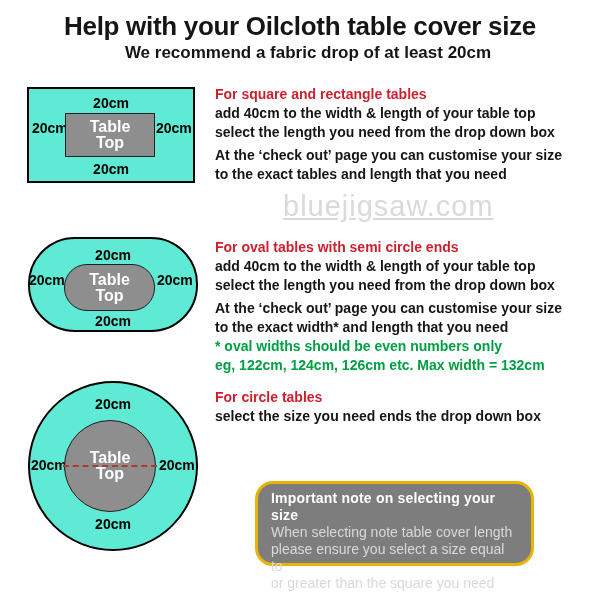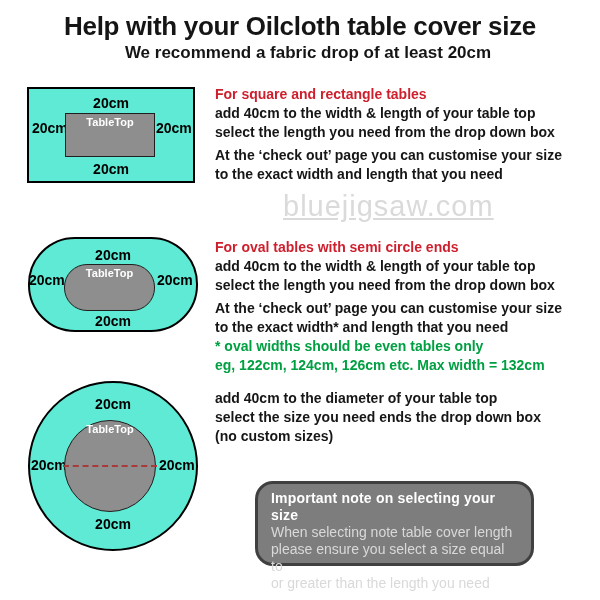--- a/index.html
+++ b/index.html
@@ -21,22 +21,22 @@
     position:absolute; left:283px; top:190px;
     font-size:29px; font-weight:normal; color:#dadada; letter-spacing:1px;text-decoration:underline;
   }
   
   .cover {
     position:absolute; background:#5eead4; border:2px solid #000;
     box-sizing:border-box;
   }
   .tabletop {
     position:absolute; background:#8e8e8e; border:1px solid #1f1f1f;
-    box-sizing:border-box; color:#fff; font-weight:bold; font-size:11px;
-    text-align:right; display:flex; flex-direction:row;
+    box-sizing:border-box; color:#fff; font-weight:bold; font-size:16px;
+    text-align:center; display:flex; flex-direction:column;
     justify-content:center; line-height:16px;
   }
   .mlabel {
     position:absolute; font-size:14px; font-weight:bold; color:#000;
     white-space:nowrap;
   }
   .mlabel.centered { left:0; width:100%; text-align:center; }
   .rect-cover   { left:27px;  top:87px;  width:168px; height:96px; }
   .rect-top     { left:36px;  top:24px;  width:90px;  height:44px; }
   .rect-l-top   { top:6px;  }
@@ -67,21 +67,21 @@
   .sec .h  { color:#ce1f2d; line-height:17px; margin-bottom:1px; }
   .sec .ln { line-height:19px; }
   .sec .gap { height:4px; }
   .sec .green { color:#00a042; }
   .sec-rect   { top:86px;  }
   .sec-oval   { top:239px; }
   .sec-circle { top:389px; }
   
   .note {
     position:absolute; left:255px; top:481px; width:279px; height:85px;
-    box-sizing:border-box; background:#7d7d7d; border:3px solid #404040;
+    box-sizing:border-box; background:#7d7d7d; border:3px solid #eab308;
     border-radius:18px; padding:6px 12px 0 13px;
   }
   .note .t  { color:#ffffff; font-size:14px; font-weight:bold; line-height:17px; letter-spacing:0.2px; }
   .note .ln { color:#d9d9d9; font-size:14px; font-weight:normal; line-height:17px; }
 </style>
 </head>
 <body>
 
 <div class="canvas">
 
@@ -98,21 +98,21 @@
       <span>Top</span>
     </div>
   </div>
 
   <div class="sec sec-rect">
     <div class="h">For square and rectangle tables</div>
     <div class="ln">add 40cm to the width &amp; length of your table top</div>
     <div class="ln">select the length you need from the drop down box</div>
     <div class="gap"></div>
     <div class="ln">At the ‘check out’ page you can customise your size</div>
-    <div class="ln">to the exact width and length that you need</div>
+    <div class="ln">to the exact tables and length that you need</div>
   </div>
 
   <div class="watermark">bluejigsaw.com</div>
 
   <div class="cover oval-cover">
     <span class="mlabel centered oval-l-top">20cm</span>
     <span class="mlabel oval-l-left">20cm</span>
     <span class="mlabel oval-l-right">20cm</span>
     <span class="mlabel centered oval-l-bot">20cm</span>
     <div class="tabletop oval-top">
@@ -121,42 +121,41 @@
     </div>
   </div>
 
   <div class="sec sec-oval">
     <div class="h">For oval tables with semi circle ends</div>
     <div class="ln">add 40cm to the width &amp; length of your table top</div>
     <div class="ln">select the length you need from the drop down box</div>
     <div class="gap"></div>
     <div class="ln">At the ‘check out’ page you can customise your size</div>
     <div class="ln">to the exact width* and length that you need</div>
-    <div class="ln green">* oval widths should be even tables only</div>
+    <div class="ln green">* oval widths should be even numbers only</div>
     <div class="ln green">eg, 122cm, 124cm, 126cm etc. Max width = 132cm</div>
   </div>
 
   <div class="cover circle-cover">
     <span class="mlabel centered circle-l-top">20cm</span>
     <span class="mlabel circle-l-left">20cm</span>
     <span class="mlabel circle-l-right">20cm</span>
     <span class="mlabel centered circle-l-bot">20cm</span>
     <div class="tabletop circle-top">
       <span>Table</span>
       <span>Top</span>
     </div>
     <div class="diameter-line"></div>
   </div>
 
   <div class="sec sec-circle">
-    <div class="ln">add 40cm to the diameter of your table top</div>
+    <div class="h">For circle tables</div>
     <div class="ln">select the size you need ends the drop down box</div>
-    <div class="ln">(no custom sizes)</div>
   </div>
 
   <div class="note">
     <div class="t">Important note on selecting your size</div>
     <div class="ln">When selecting note table cover length</div>
     <div class="ln">please ensure you select a size equal to</div>
-    <div class="ln">or greater than the length you need</div>
+    <div class="ln">or greater than the square you need</div>
   </div>
 
 </div>
 
 </body></html>

